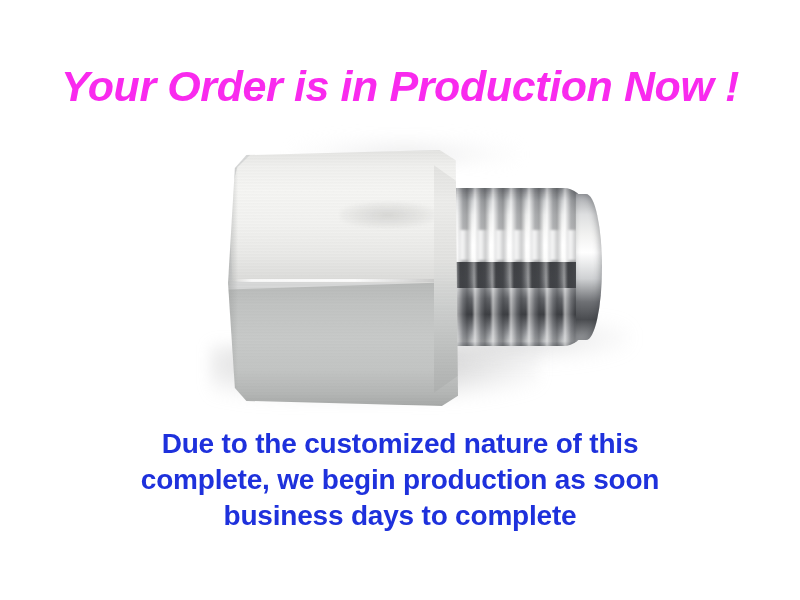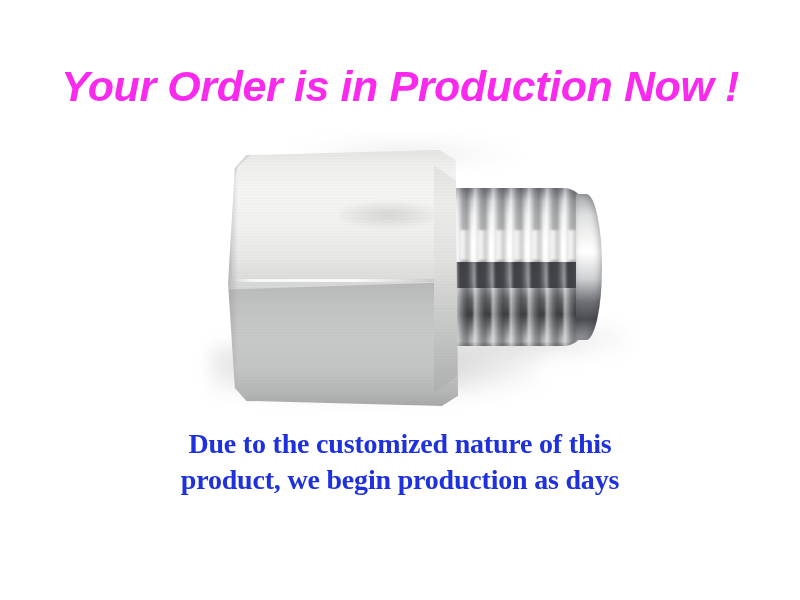--- a/index.html
+++ b/index.html
@@ -285,21 +285,21 @@
     clip-path: polygon(30% 4%, 100% 0%, 100% 100%, 30% 96%, 0% 52%);
   }
 
   
   .body-copy {
     position: absolute;
     left: 0;
     top: 418px;
     width: 800px;
     text-align: center;
-    font-family: Liberation Serif, serif;
+    font-family: Liberation Sans, sans-serif;
     font-weight: 700;
     font-size: 28px;
     line-height: 36px;
     letter-spacing: -0.2px;
     color: #1e31dc;
   }
   .body-copy .line {
     display: block;
     white-space: nowrap;
   }
@@ -331,16 +331,17 @@
       <div class="hex-mark"></div>
       <div class="hex-shoulder"></div>
       <div class="hex-leftrim"></div>
       <div class="hex-brush"></div>
     </div>
 
   </div>
 
   <div class="body-copy">
     <span class="line">Due to the customized nature of this</span>
-    <span class="line">product, we begin production as days</span>
+    <span class="line">complete, we begin production as soon</span>
+    <span class="line">business days to complete</span>
   </div>
 
 </div>
 
 </body></html>

